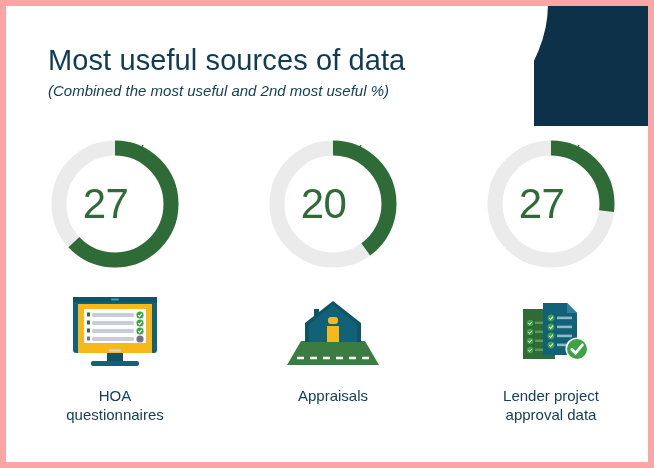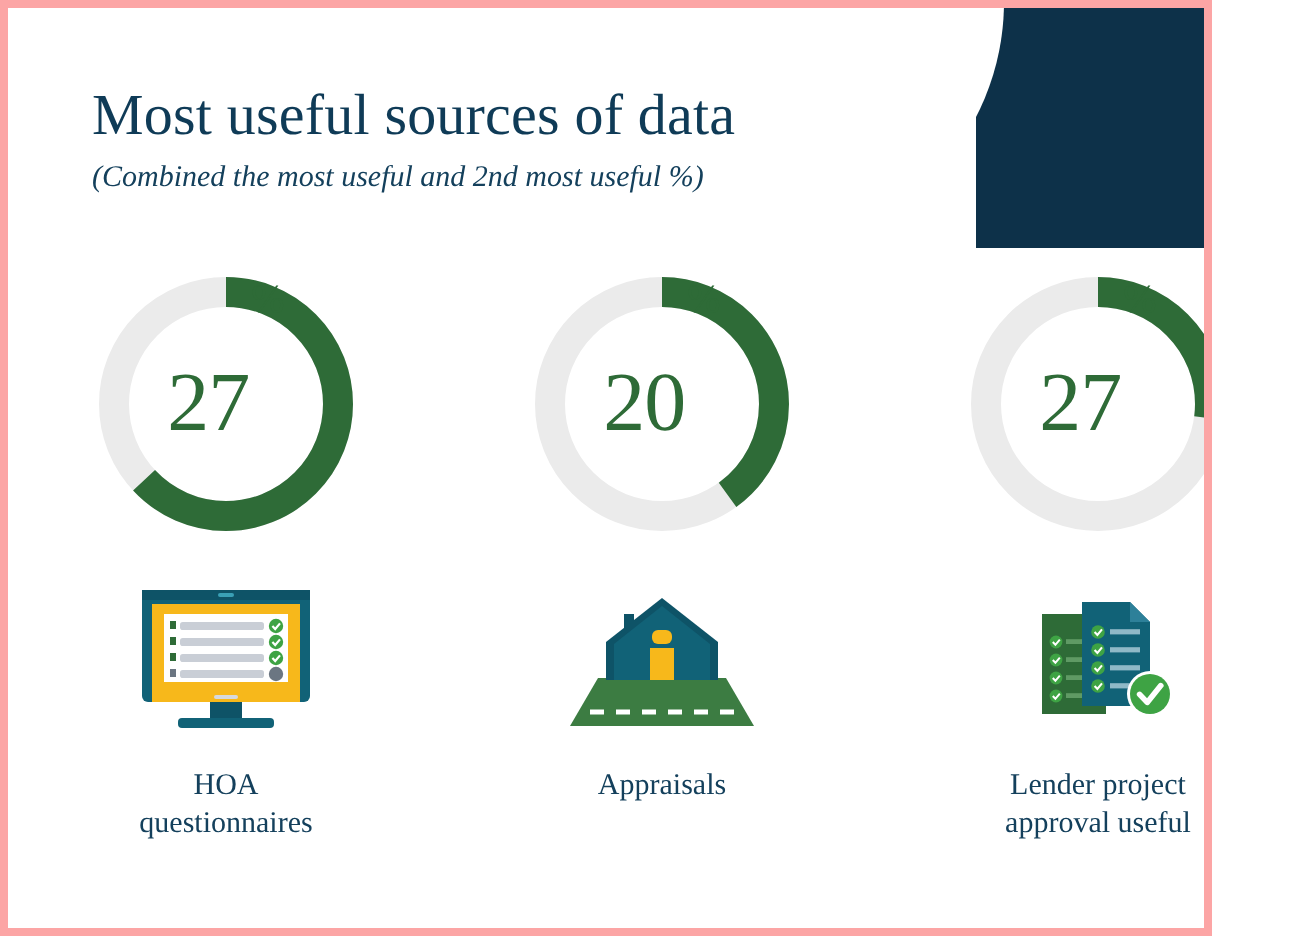--- a/index.html
+++ b/index.html
@@ -6,27 +6,26 @@
     margin: 0;
     padding: 0;
     background: #ffffff;
   }
   body {
     font-family: "Liberation Sans", sans-serif;
   }
 
   #infographic {
     position: relative;
-    width: 606px;
+    width: 654px;
     height: 468px;
     background: #ffffff;
-    border: 4px solid #fca5a5;
+    border: 6px solid #fca5a5;
     box-sizing: border-box;
     overflow: hidden;
-    font-family: Liberation Serif, serif;
   }
 
   
   .corner-wedge {
     position: absolute;
     top: -2px;
     right: -2px;
     width: 116px;
     height: 122px;
     background: #0d3149;
@@ -291,17 +290,17 @@
             <rect x="56" y="48.6" width="15" height="2.6" fill="#8fb9c7"></rect>
           </g>
 
           <circle cx="76" cy="54" r="11.5" fill="#ffffff"></circle>
           <circle cx="76" cy="54" r="10" fill="#3ea344"></circle>
           <path d="M70.8 54.2 L74.6 58.2 L81.4 49.8" stroke="#ffffff" stroke-width="2.8" fill="none" stroke-linecap="round" stroke-linejoin="round"></path>
         </svg>
       </div>
 
       <div class="caption">Lender project
-approval useful</div>
+approval data</div>
     </div>
 
   </div>
 </div>
 
 </body></html>

